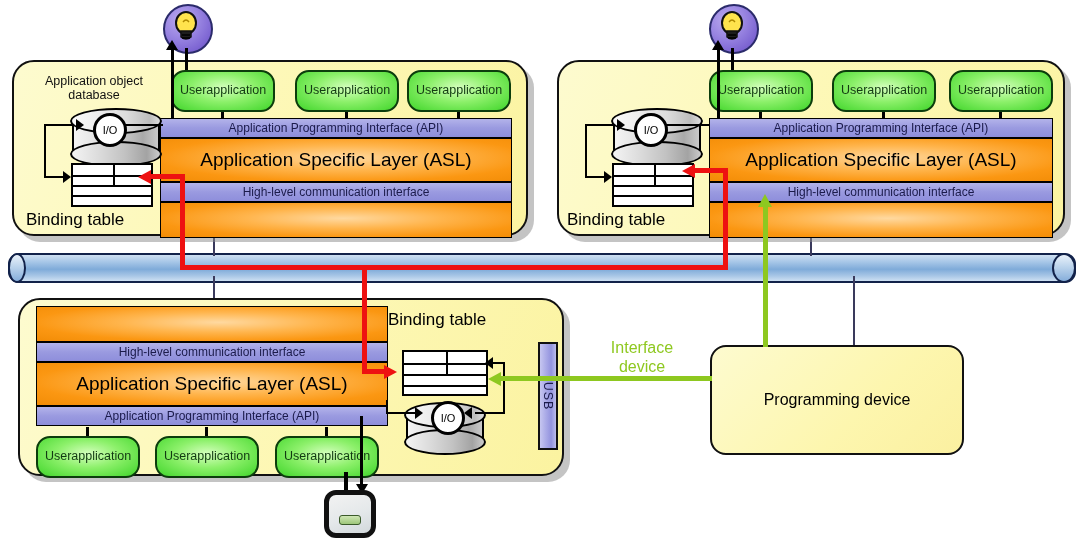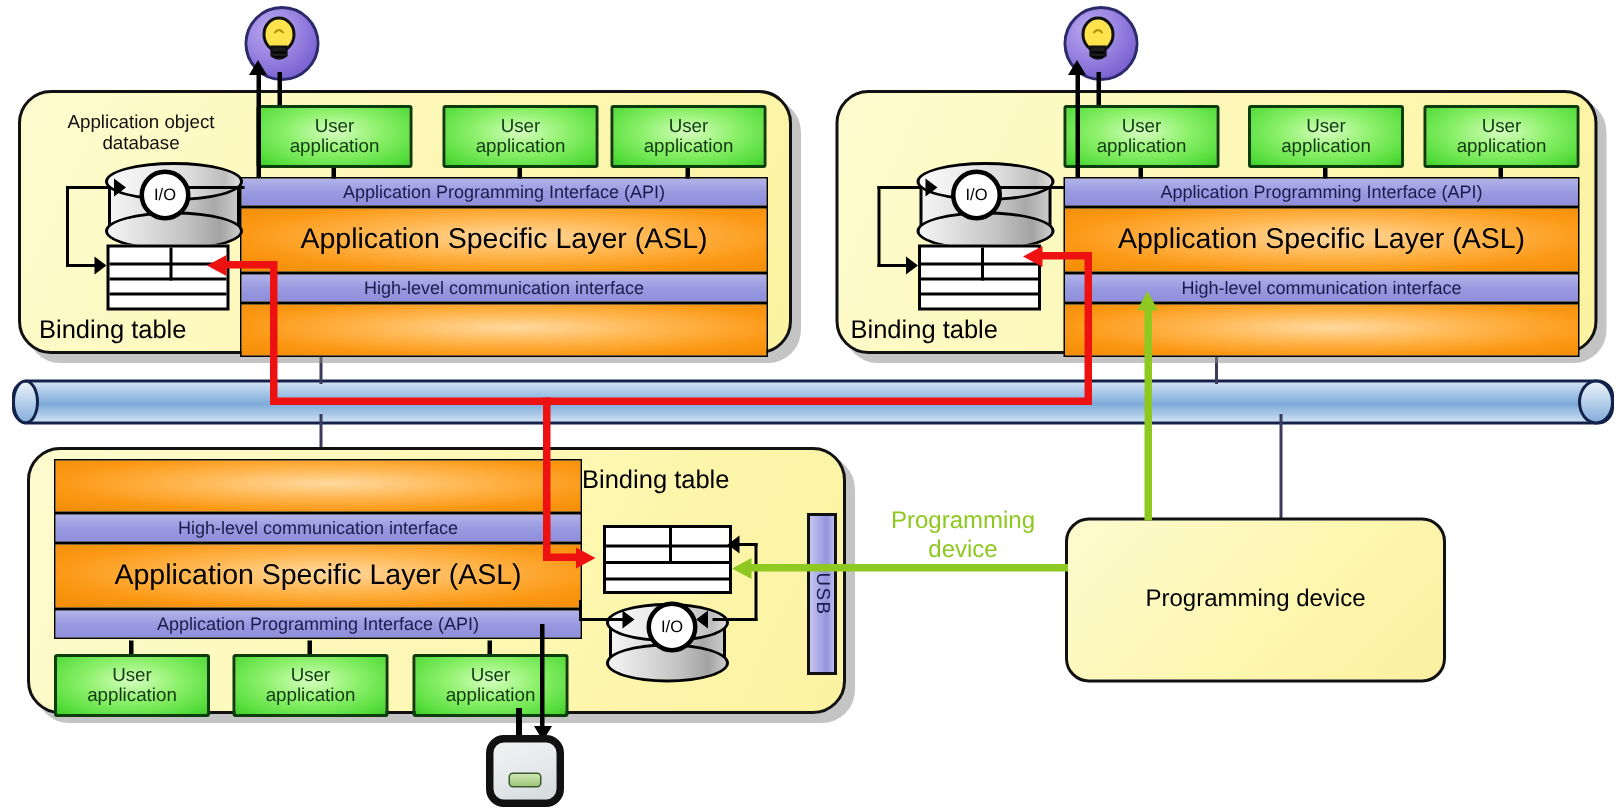--- a/index.html
+++ b/index.html
@@ -15,23 +15,23 @@
   .band{position:absolute;box-sizing:border-box;border:1px solid #000;
         display:flex;align-items:center;justify-content:center;
         font-size:12px;color:#1b1b4b;white-space:nowrap;}
   .band.api{background:linear-gradient(180deg,#b3b3ea 0%,#9a9ae0 50%,#8e8edb 100%);}
   .band.hlci{background:linear-gradient(180deg,#b3b3ea 0%,#9a9ae0 50%,#8e8edb 100%);}
   .band.asl{background:radial-gradient(ellipse at 52% 45%,#ffd9a0 0%,#ffb54d 38%,#fb9712 72%,#f28c06 100%);
             font-size:19px;color:#000;}
   .band.plain{background:radial-gradient(ellipse at 52% 45%,#ffd9a0 0%,#ffb54d 38%,#fb9712 72%,#f28c06 100%);}
 
   
-  .pill{position:absolute;box-sizing:border-box;border:2px solid #0c3d0c;border-radius:2px;
+  .pill{position:absolute;box-sizing:border-box;border:2px solid #0c3d0c;border-radius:14px;
         background:radial-gradient(ellipse at 50% 42%,#d5ffbe 0%,#8cf06a 45%,#55dd3c 85%,#3fce2c 100%);
-        display:flex;flex-direction:column;align-items:center;justify-content:center;
+        display:flex;flex-direction:row;align-items:center;justify-content:center;
         font-size:12.5px;color:#123a12;line-height:1.08;}
   .pill span{display:block;}
 
   
   .btable{position:absolute;border:2px solid #000;background:#fff;box-sizing:border-box;}
   .btable i{position:absolute;background:#000;display:block;}
 
   
   .cyl{position:absolute;}
   .cyl .body{position:absolute;left:0;right:0;bottom:0;top:9px;
@@ -321,21 +321,21 @@
   <div class="arrow ar-down" style="left:356px;top:484px;border-top:10px solid #000;"></div>
   <div class="dongle" style="left:324px;top:490px;width:52px;height:48px;">
     <div class="led"></div>
   </div>
 
   <div class="mdev" style="left:710px;top:345px;width:254px;height:110px;">
     <span class="t-mdev">Programming device</span>
   </div>
 
   <div class="tx t-mgmt" style="left:570px;top:338px;width:144px;">
-    <div>Programming</div>
+    <div>Interface</div>
     <div>device</div>
   </div>
 
   <div class="rline" style="left:180px;top:265px;width:548px;height:5px;"></div>
 
   <div class="rline" style="left:180px;top:174px;width:5px;height:94px;"></div>
   <div class="rline" style="left:150px;top:174px;width:33px;height:5px;"></div>
   <div class="arrow ar-left" style="left:138px;top:170px;border-right:13px solid #ee1111;border-top-width:7px;border-bottom-width:7px;"></div>
 
   <div class="rline" style="left:723px;top:168px;width:5px;height:100px;"></div>

